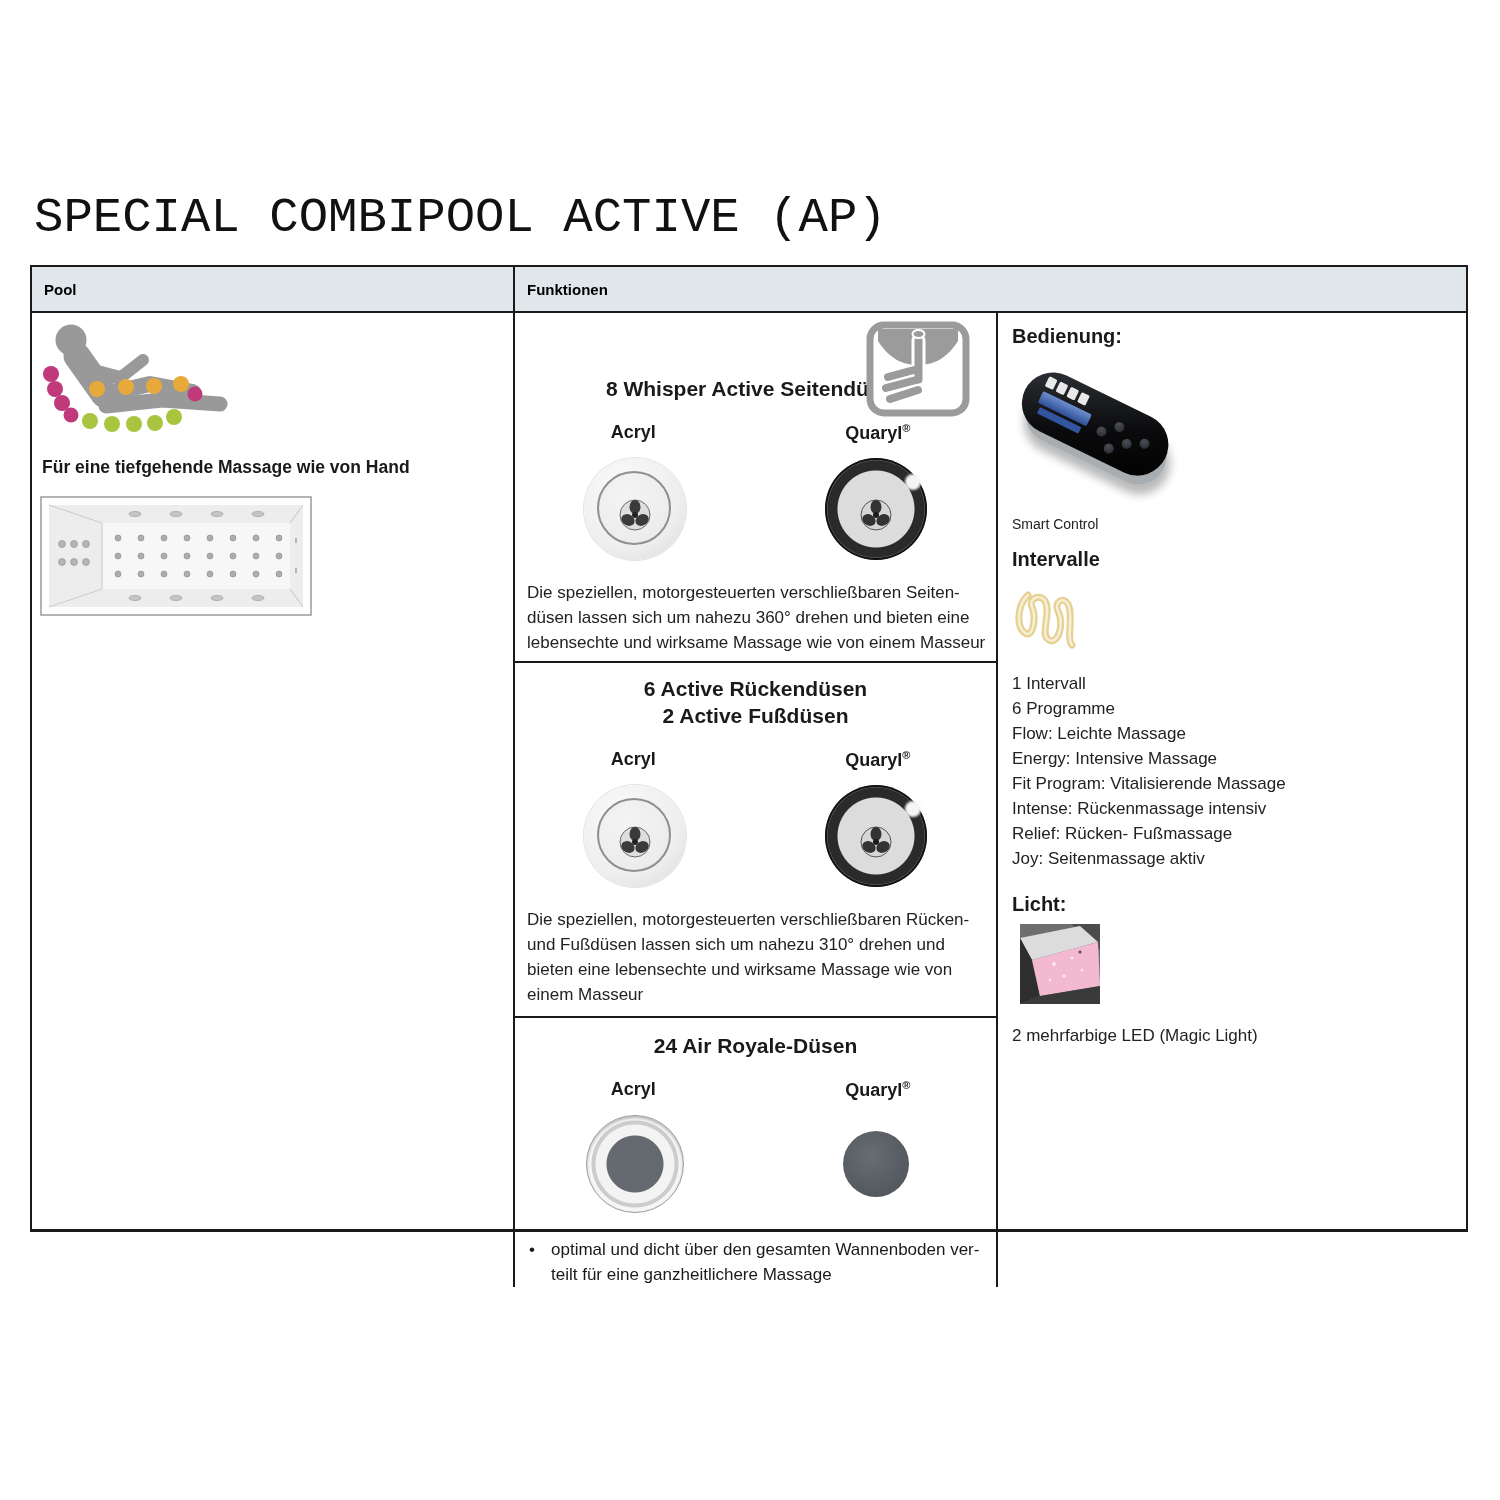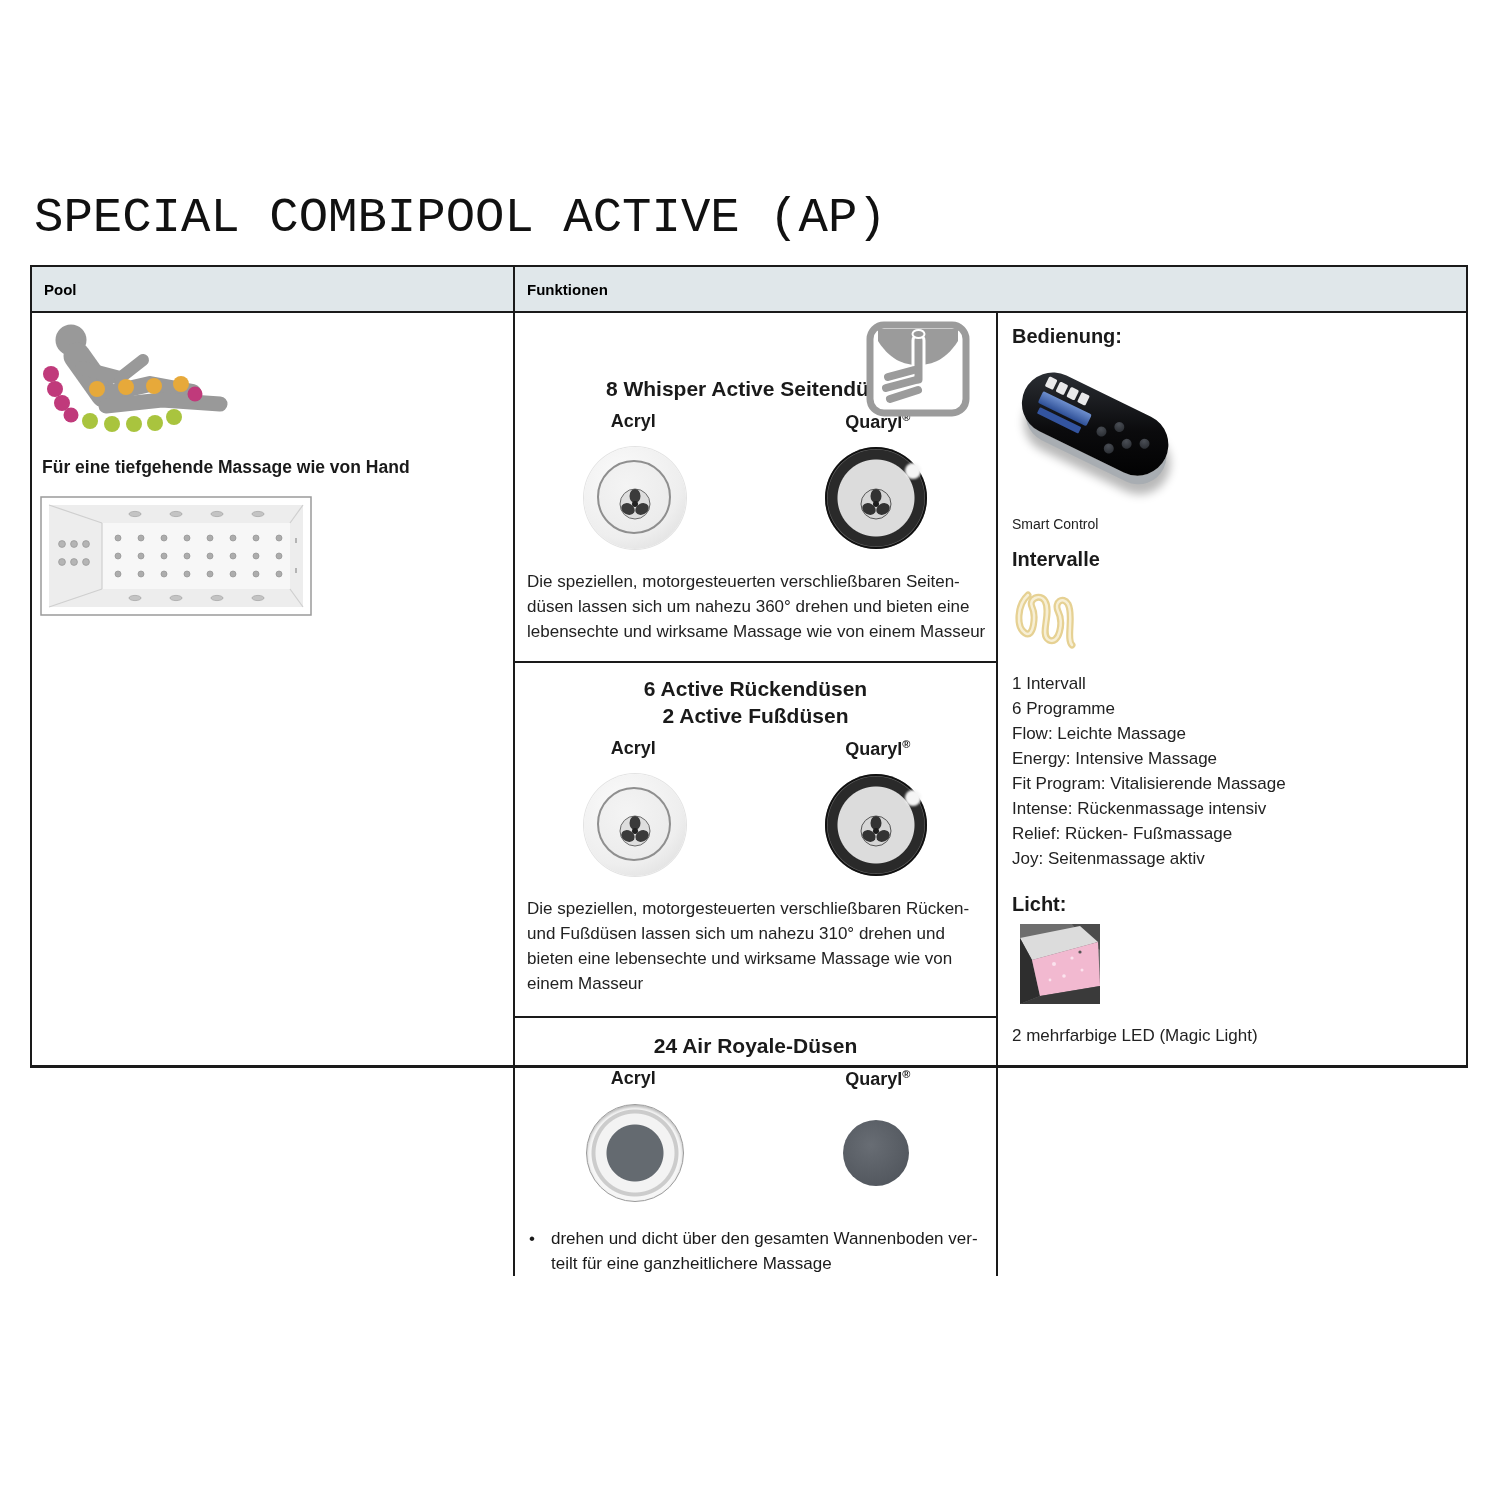--- a/index.html
+++ b/index.html
@@ -6,21 +6,21 @@
   html,body { width:1500px; height:1500px; background:#fff; }
   body { font-family:"Liberation Sans", sans-serif; color:#1a1a1a; position:relative; }
 
   .page-title {
     position:absolute; left:34px; top:190px;
     font-family:Liberation Mono, monospace; font-weight:400;
     font-size:49px; letter-spacing:0px; color:#111; white-space:nowrap;
   }
 
   .spec-table {
-    position:absolute; left:30px; top:265px; width:1438px; height:803px;
+    position:absolute; left:30px; top:265px; width:1438px; height:967px;
     border:2px solid #1a1a1a; border-bottom-width:3px;
     display:grid; grid-template-rows:46px 1fr; background:#fff;
   }
   .thead { display:grid; grid-template-columns:481px 483px 1fr; background:#e0e7ea; border-bottom:2px solid #1a1a1a; }
   .th { font-size:15px; font-weight:bold; display:flex; align-items:center; padding-left:12px; color:#000; }
   .th + .th { border-left:2px solid #1a1a1a; }
   .tbody { display:grid; grid-template-columns:481px 483px 1fr; }
   .col { position:relative; }
   .col + .col { border-left:2px solid #1a1a1a; }
 
@@ -29,21 +29,21 @@
   .pool-caption { font-size:17.5px; font-weight:bold; margin:16px 0 18px 2px; }
 
   
   .duesen-section { position:relative; }
   .duesen-section + .duesen-section { border-top:2px solid #1a1a1a; }
   .sec1 { height:348px; } .sec2 { height:355px; }
   .duesen-h { text-align:center; font-size:21px; font-weight:bold; line-height:27px; }
   .sec1 .duesen-h { padding-top:62px; }
   .sec2 .duesen-h { padding-top:12px; }
   .sec3 .duesen-h { padding-top:14px; }
-  .mat-row { display:flex; margin-top:9px;gap:8px; }
+  .mat-row { display:flex; margin-top:20px;gap:8px; }
   .mat-row > div { flex:1; text-align:center; font-size:18px; font-weight:bold; }
   sup { font-size:11px; }
   .nozzle-row { display:flex; margin-top:14px; align-items:center; }
   .nozzle-row > div { flex:1; display:flex; justify-content:center; align-items:center; }
   .para { font-size:17px; line-height:25px; padding:0 10px 0 12px; margin-top:20px; color:#222; }
   .bullet-wrap { display:flex; font-size:17px; line-height:25px; padding:0 8px 0 14px; margin-top:24px; }
   .bullet-marker { width:22px; flex:none; }
 
   .whisper-icon { position:absolute; top:8px; right:26px; }
 
@@ -326,21 +326,21 @@
               <div class="nz-air-acryl"></div>
             </div>
           <div>
               <div class="nz-air-quaryl"></div>
             </div>
         </div>
 
         <div class="bullet-wrap">
           <span class="bullet-marker">•</span>
           <span>
-            <div>drehen und dicht über den gesamten Wannenboden ver-</div>
+            <div>optimal und dicht über den gesamten Wannenboden ver-</div>
             <div>teilt für eine ganzheitlichere Massage</div>
           </span>
         </div>
       </div>
     </div>
 
     <div class="col funk-col">
 
       <div class="funk-h">Bedienung:</div>
 

